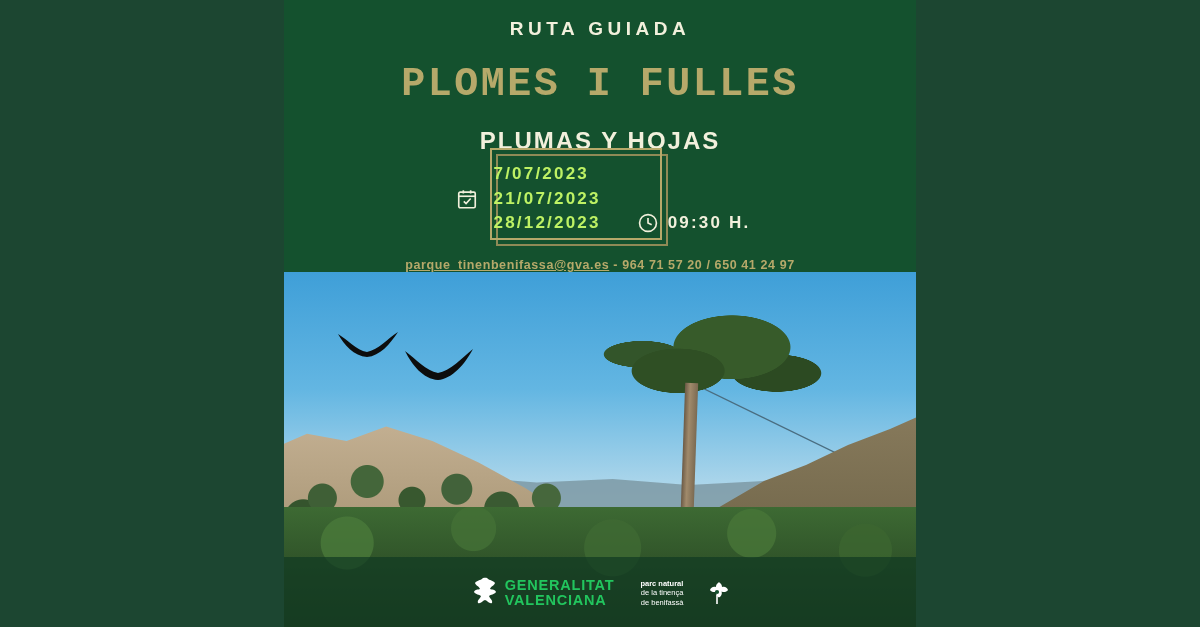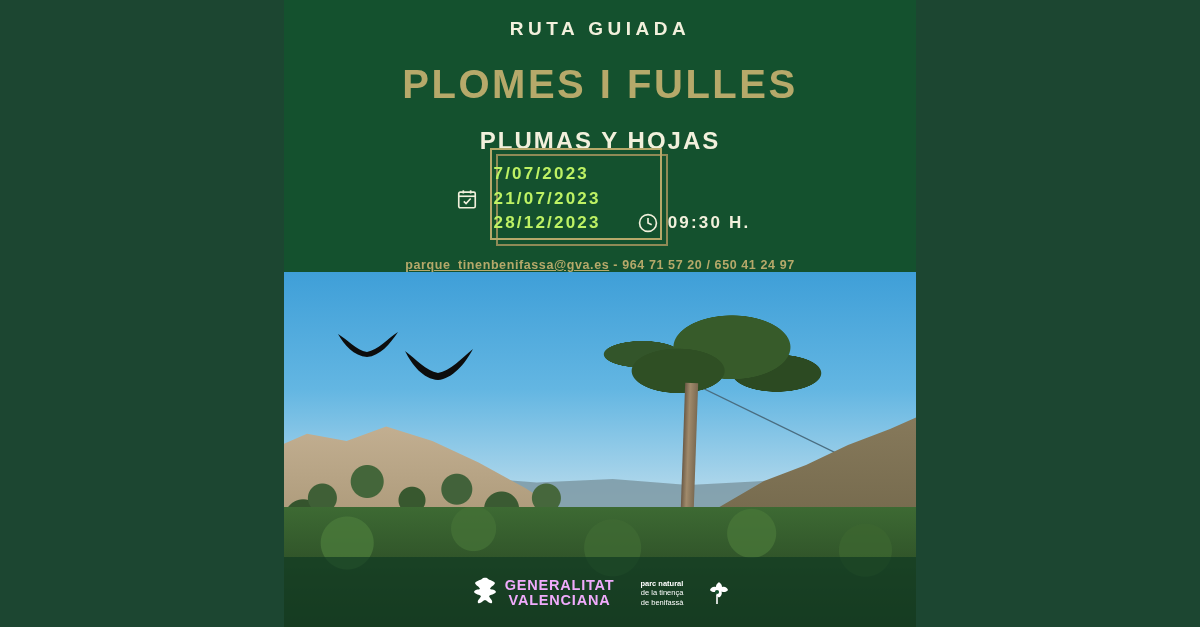--- a/index.html
+++ b/index.html
@@ -35,21 +35,21 @@
     font-weight: bold;
     letter-spacing: 4.5px;
     font-family: "Liberation Sans", sans-serif;
   }
   .title-va {
     margin-top: 22px;
     color: #b6a96a;
     font-size: 40px;
     font-weight: bold;
     letter-spacing: 2.5px;
-    font-family: Liberation Sans, sans-serif;
+    font-family: Liberation Mono, monospace;
   }
   .title-es {
     margin-top: 20px;
     color: #f2f0dc;
     font-size: 24px;
     font-weight: bold;
     letter-spacing: 2px;
     font-family: "Liberation Sans", sans-serif;
   }
   
@@ -186,21 +186,21 @@
   .footer {
     position: absolute;
     left: 0; bottom: 0;
     width: 632px; height: 68px;
     display: flex;
     align-items: center;
     justify-content: center;
     gap: 26px;
   }
   .gva-logo { display: flex; align-items: center; gap: 9px; }
-  .gva-text { color: #f0abfc; line-height: 1.05; text-align: center; }
+  .gva-text { color: #22c55e; line-height: 1.05; }
   .gva-text .l1 { font-size: 14.5px; font-weight: bold; letter-spacing: .8px; }
   .gva-text .l2 { font-size: 14.5px; font-weight: bold; letter-spacing: .8px; }
   .park-logo { display: flex; align-items: flex-start; gap: 21px; }
   .park-text { color: #ffffff; font-size: 7.5px; line-height: 1.25; text-align: right; }
   .park-text .p1 { font-weight: bold; }
   svg { display: block; }
 </style>
 </head>
 <body>
 

